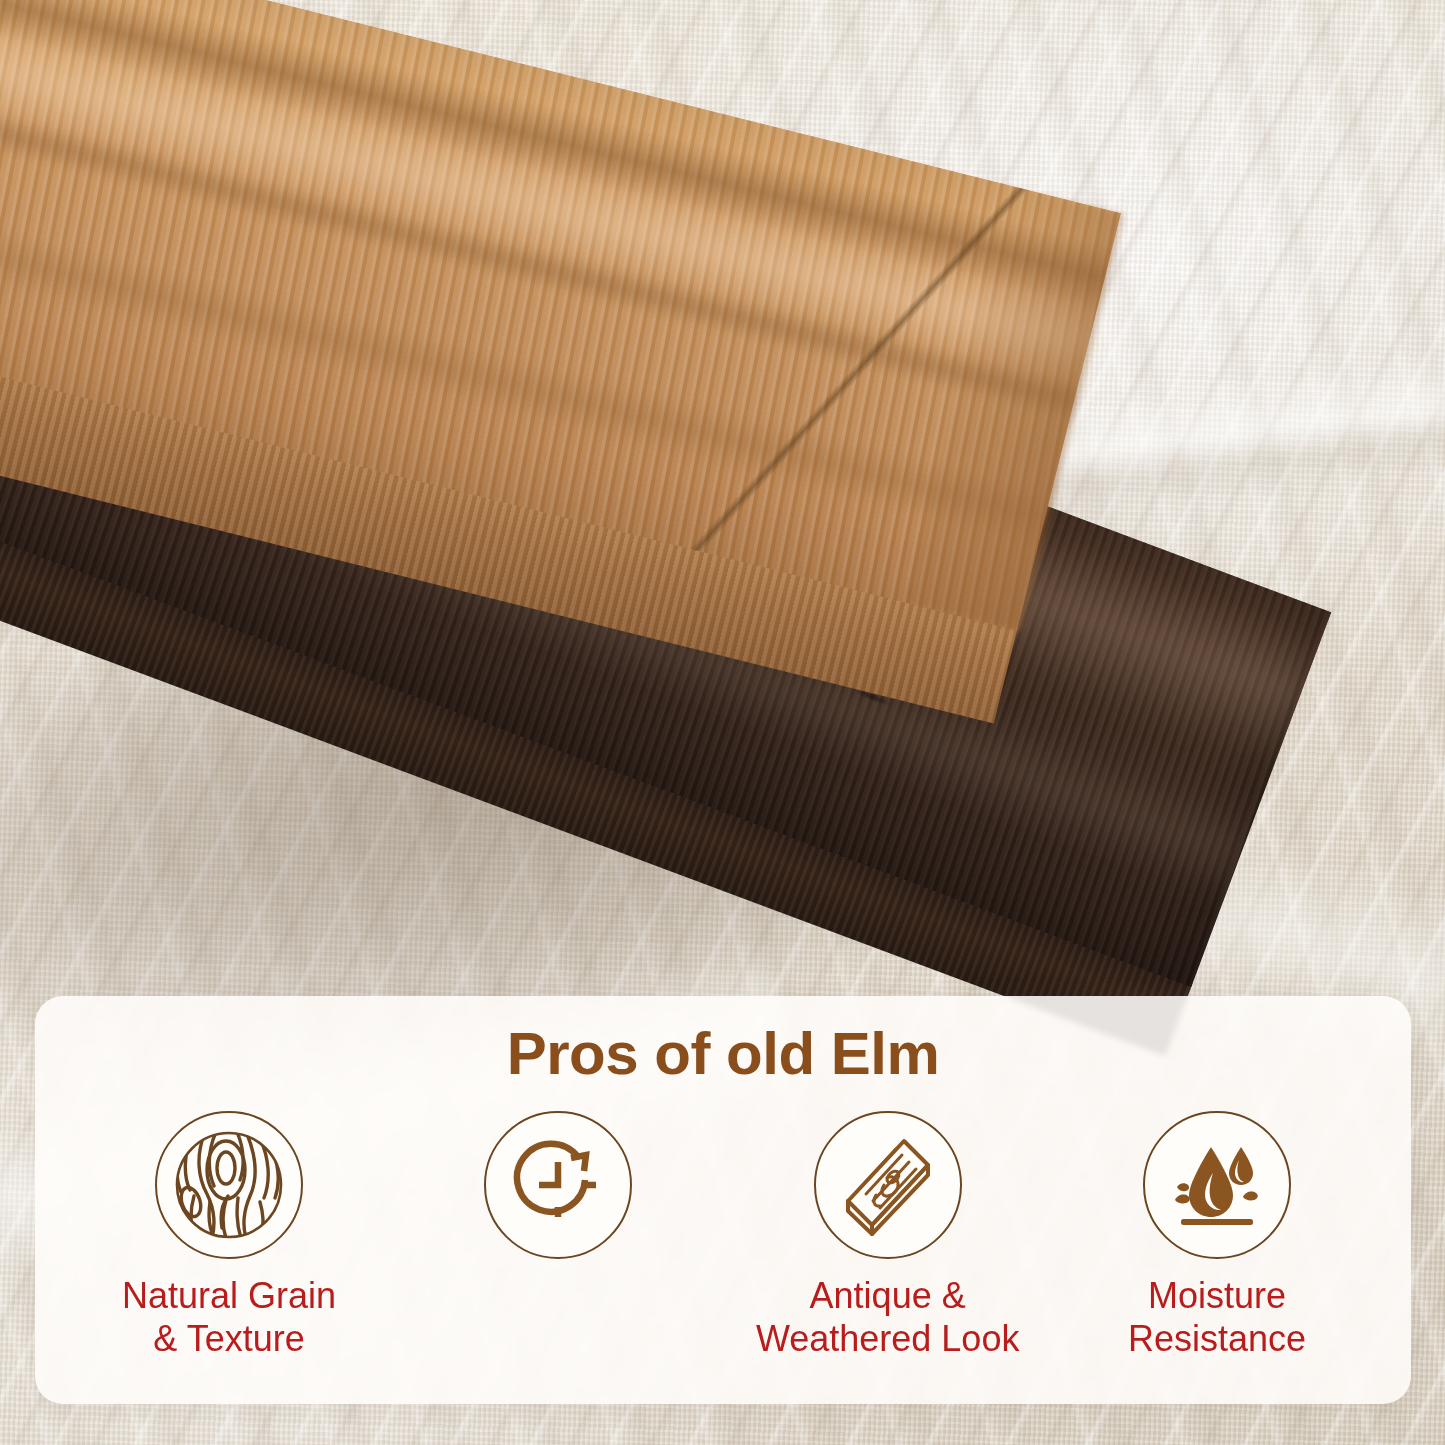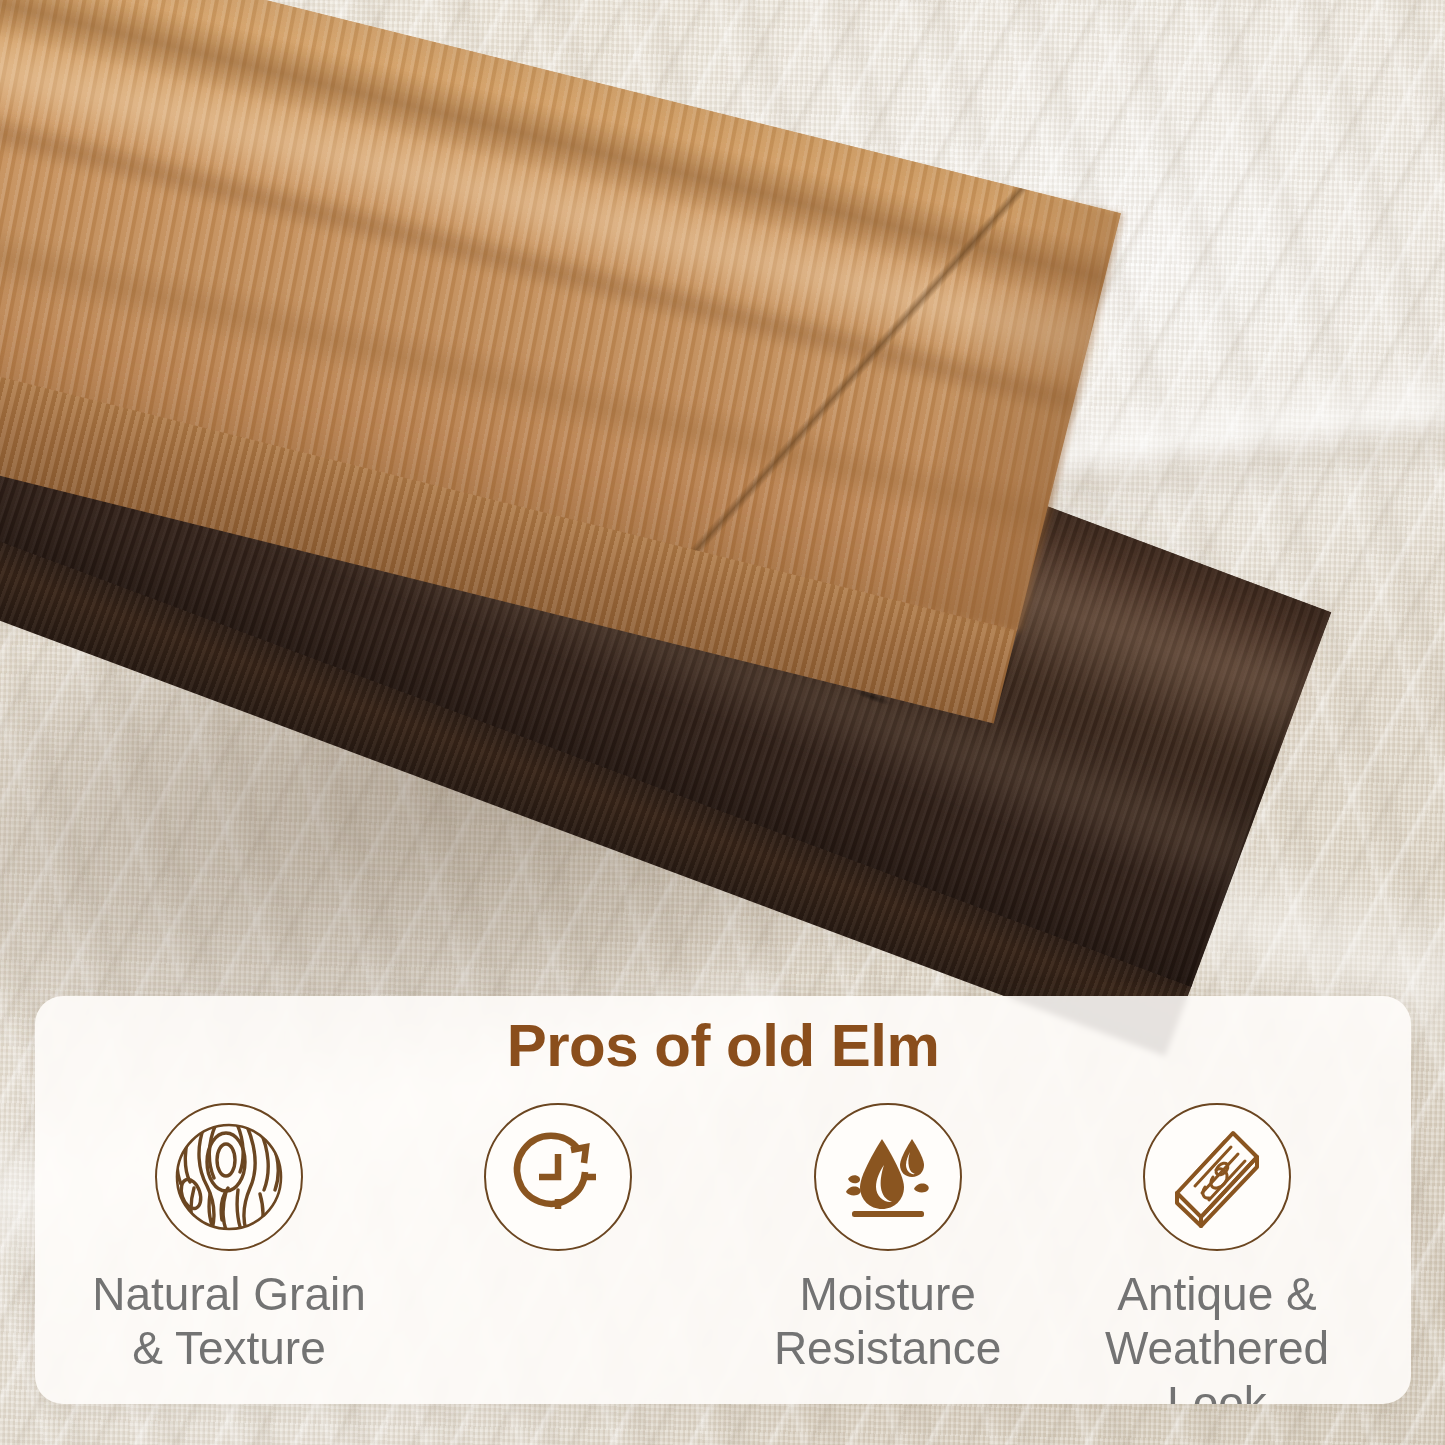--- a/index.html
+++ b/index.html
@@ -227,21 +227,21 @@
     border-radius: 28px;
     background: rgba(255,253,250,0.88);
     backdrop-filter: blur(3px);
     box-shadow: 0 2px 24px rgba(120,100,80,0.10);
     display: flex;
     flex-direction: column;
     align-items: center;
     overflow: hidden;
   }
   .card-title {
-    margin-top: 16px;
+    margin-top: 24px;
     font-size: 60px;
     font-weight: 700;
     letter-spacing: -0.5px;
     color: #8a4e1c;
     text-align: center;
     line-height: 1.12;
   }
   .features {
     width: 100%;
     display: flex;
@@ -262,23 +262,23 @@
     border-radius: 50%;
     border: 2px solid #6b4621;
     background: #fffdfa;
     display: flex;
     align-items: center;
     justify-content: center;
     box-sizing: border-box;
   }
   .feature-label {
     margin-top: 16px;
-    font-size: 46px;
+    font-size: 36px;
     line-height: 1.18;
-    color: #737373;
+    color: #b91c1c;
     text-align: center;
     white-space: pre-line;
     font-weight: 400;
   }
   svg { display: block; }
 </style>
 </head>
 <body>
 
 <div id="stage">
@@ -362,39 +362,20 @@
               <path d="M50 72 L50 82"></path>
               <path d="M78 50 L88 50"></path>
             </g>
           </svg>
         </div>
       </div>
 
       <div class="feature">
         <div class="icon-circle">
           <svg width="104" height="104" viewBox="0 0 104 104">
-            <g fill="#8a5520">
-              <path d="M46 14 C46 14 24 48 24 62 C24 75 34 84 46 84 C58 84 68 75 68 62 C68 48 46 14 46 14 Z"></path>
-              <path d="M40 62 C40 54 44 46 48 40 C45 49 44 57 45 63 C46 70 50 75 56 77 C48 78 40 71 40 62 Z" fill="#fffdfa"></path>
-              <path d="M76 14 C76 14 64 32 64 40 C64 47 69 52 76 52 C83 52 88 47 88 40 C88 32 76 14 76 14 Z"></path>
-              <path d="M70 40 C70 35 72 31 74 27 C72 33 72 38 73 42 C74 46 76 48 79 49 C74 50 70 45 70 40 Z" fill="#fffdfa"></path>
-              <path d="M12 54 C14 50 20 49 23 52 C25 54 24 57 21 58 C18 59 14 58 12 54 Z"></path>
-              <path d="M10 67 C12 62 19 60 23 63 C26 65 25 69 21 70 C17 71 12 70 10 67 Z"></path>
-              <path d="M78 64 C80 59 87 57 91 60 C94 62 93 66 89 67 C85 68 80 67 78 64 Z"></path>
-              <rect x="16" y="86" width="72" height="6" rx="2.5"></rect>
-            </g>
-          </svg>
-        </div>
-        <div class="feature-label">Moisture
-Resistance</div>
-      </div>
-
-      <div class="feature">
-        <div class="icon-circle">
-          <svg width="104" height="104" viewBox="0 0 104 104">
             <g fill="none" stroke="#8a5520" stroke-width="4" stroke-linejoin="round" stroke-linecap="round">
               <path d="M68 8 L92 32 L36 92 L12 68 Z"></path>
               <path d="M12 68 L12 78 L36 101 L36 92"></path>
               <path d="M36 92 L92 32 L92 42 L36 101"></path>
               <g stroke-width="3">
                 <path d="M60 16 L24 55"></path>
                 <path d="M66 22 L30 61"></path>
                 <path d="M73 29 L37 68"></path>
                 <path d="M80 36 L44 75"></path>
               </g>
@@ -403,16 +384,35 @@
                 <path d="M48 52 C44 58 46 64 52 63 C58 62 63 56 62 50 C61 45 56 42 51 45"></path>
                 <path d="M40 62 C36 68 38 74 44 73"></path>
               </g>
             </g>
           </svg>
         </div>
         <div class="feature-label">Antique &amp;
 Weathered Look</div>
       </div>
 
+      <div class="feature">
+        <div class="icon-circle">
+          <svg width="104" height="104" viewBox="0 0 104 104">
+            <g fill="#8a5520">
+              <path d="M46 14 C46 14 24 48 24 62 C24 75 34 84 46 84 C58 84 68 75 68 62 C68 48 46 14 46 14 Z"></path>
+              <path d="M40 62 C40 54 44 46 48 40 C45 49 44 57 45 63 C46 70 50 75 56 77 C48 78 40 71 40 62 Z" fill="#fffdfa"></path>
+              <path d="M76 14 C76 14 64 32 64 40 C64 47 69 52 76 52 C83 52 88 47 88 40 C88 32 76 14 76 14 Z"></path>
+              <path d="M70 40 C70 35 72 31 74 27 C72 33 72 38 73 42 C74 46 76 48 79 49 C74 50 70 45 70 40 Z" fill="#fffdfa"></path>
+              <path d="M12 54 C14 50 20 49 23 52 C25 54 24 57 21 58 C18 59 14 58 12 54 Z"></path>
+              <path d="M10 67 C12 62 19 60 23 63 C26 65 25 69 21 70 C17 71 12 70 10 67 Z"></path>
+              <path d="M78 64 C80 59 87 57 91 60 C94 62 93 66 89 67 C85 68 80 67 78 64 Z"></path>
+              <rect x="16" y="86" width="72" height="6" rx="2.5"></rect>
+            </g>
+          </svg>
+        </div>
+        <div class="feature-label">Moisture
+Resistance</div>
+      </div>
+
     </div>
   </div>
 
 </div>
 
 </body></html>

